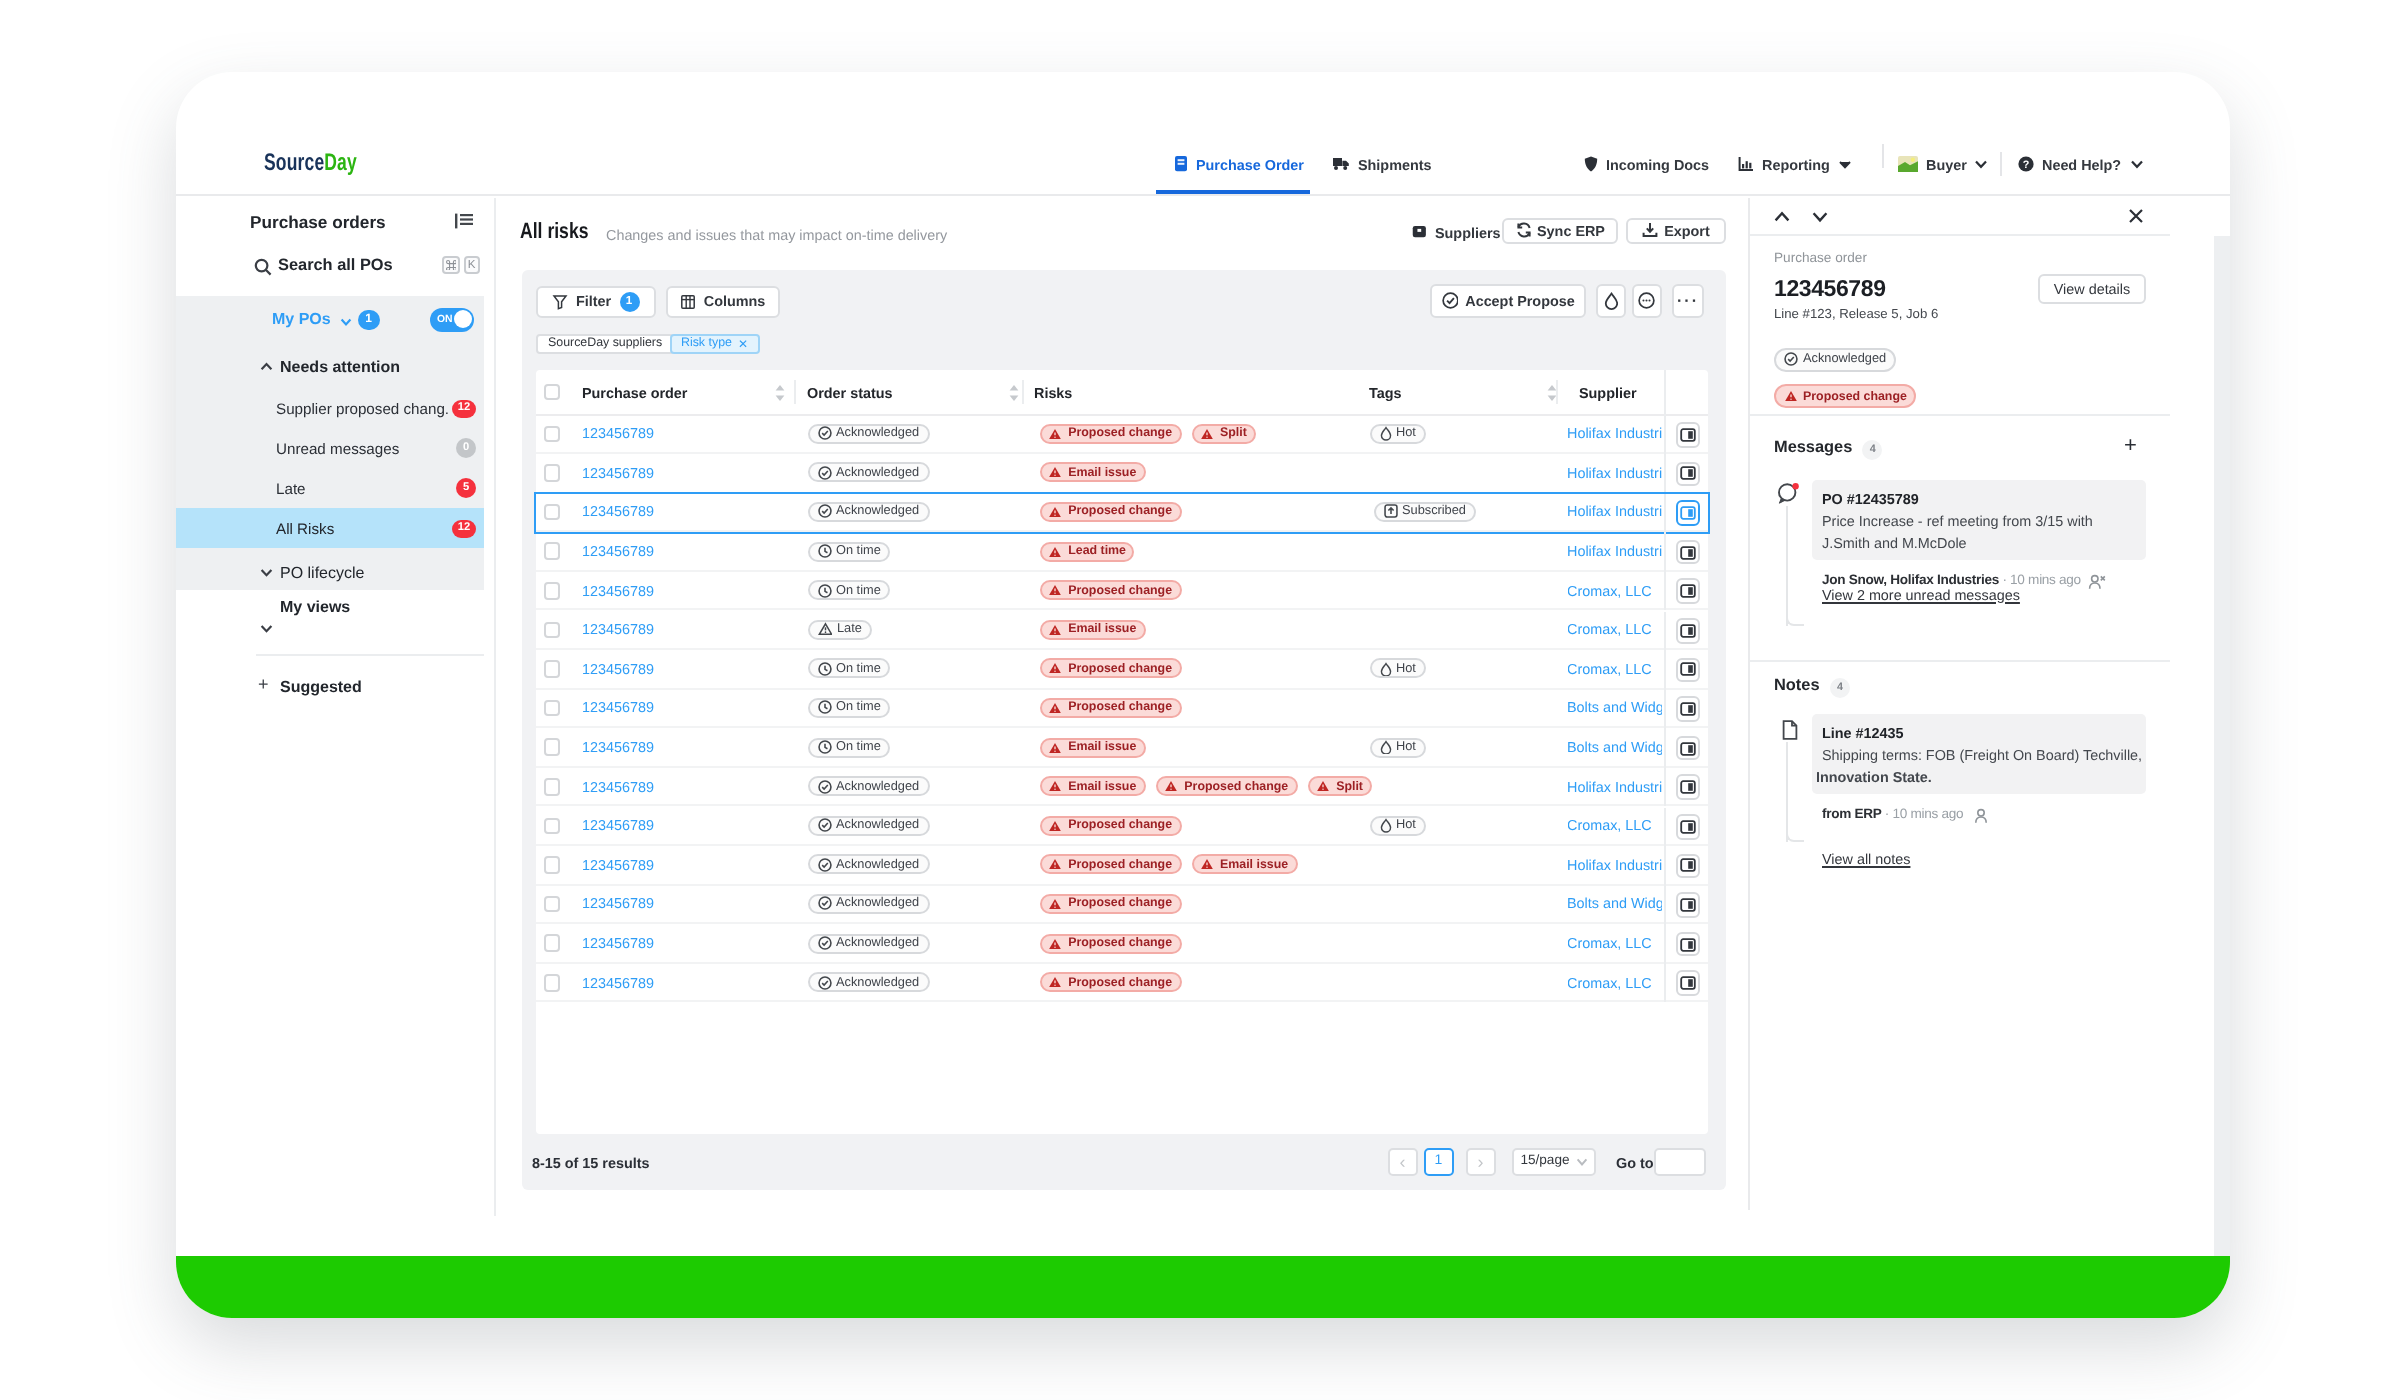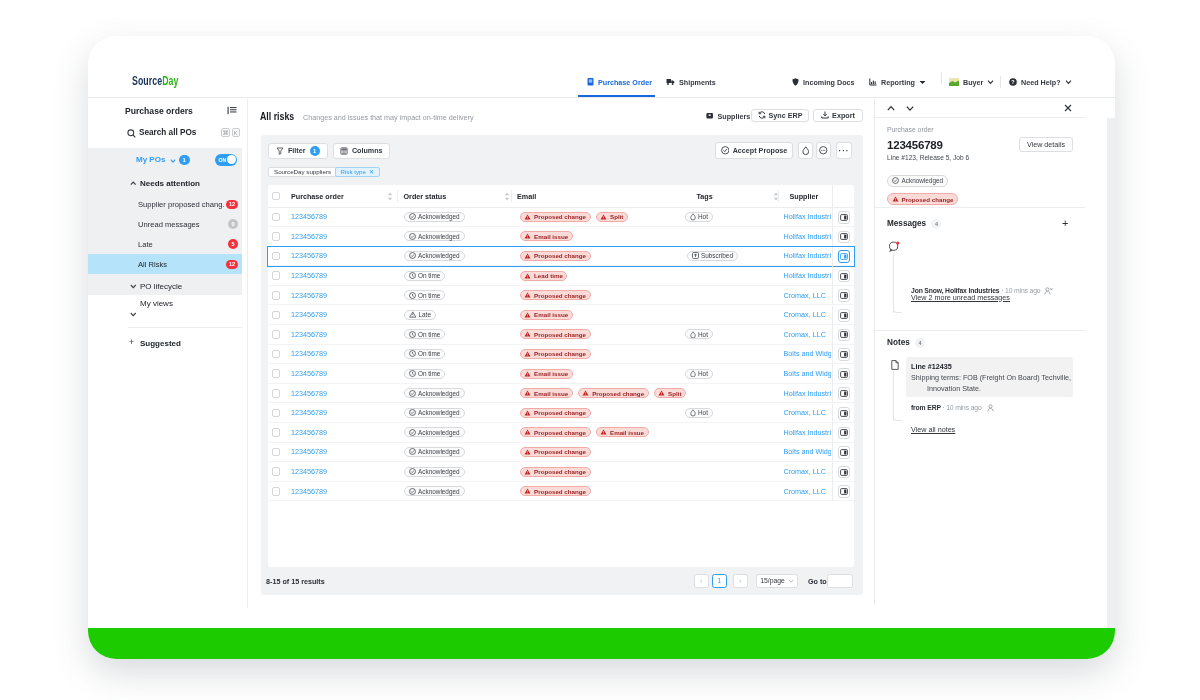--- a/index.html
+++ b/index.html
@@ -156,21 +156,21 @@
       <svg class="abs" style="left:42px; top:136px;" width="6.5" height="5" viewBox="0 0 6.5 5">
           <path d="M0.8 1 L3.25 3.6 L5.7 1" fill="none" stroke="#3a3e45" stroke-width="1.1"></path>
         </svg>
       <div class="abs" style="left:52px; top:133.5px; font-size:8px; font-weight:normal; color:#22262c;">PO lifecycle</div>
     </div>
     <div class="abs" style="left:42px; top:213px;">
       <svg width="6.5" height="5" viewBox="0 0 6.5 5">
           <path d="M0.8 1 L3.25 3.6 L5.7 1" fill="none" stroke="#3a3e45" stroke-width="1.1"></path>
         </svg>
     </div>
-    <div class="abs" style="left:52px; top:200px; font-size:8px; font-weight:normal; color:#22262c;text-align:center;">My views</div>
+    <div class="abs" style="left:52px; top:200px; font-size:8px; font-weight:bold; color:#22262c;text-align:center;">My views</div>
     <div class="abs" style="left:40px; top:228.5px; width:114px; height:1px; background:#ebedef;"></div>
     <div class="abs" style="left:41px; top:238.5px; font-size:9px; color:#3a3e45;">+</div>
     <div class="abs" style="left:52px; top:240px; font-size:8px; font-weight:bold; color:#22262c;">Suggested</div>
   </div>
   <div class="abs" style="left:172px; top:73.5px; font-size:11px; font-weight:bold; color:#17191d; transform:scaleX(0.8); transform-origin:left center;">All risks</div>
   <div class="abs" style="left:215px; top:76.5px; font-size:7.2px; color:#94989e;">Changes and issues that may impact on-time delivery</div>
   <div class="btn abs" style="left:663px; top:72.5px; width:58px; height:13.5px;">
     <svg width="8" height="8" viewBox="0 0 8 8" style="margin-right:3px;">
         <path d="M6.8 3 A3 3 0 0 0 1.2 2.5 M1.2 5 A3 3 0 0 0 6.8 5.5" fill="none" stroke="#33373d" stroke-width="1"></path>
         <path d="M1.2 0.8 V2.7 H3.1" fill="none" stroke="#33373d" stroke-width="1"></path>
@@ -231,22 +231,22 @@
         </span>
 <span class="hsep" style="left:128.5px;"></span>
 <span class="hcell" style="left:135.5px;">Order status</span>
 <span class="hcell" style="left:232px;">
           <svg class="sorticon" width="6" height="9" viewBox="0 0 6 9">
             <path d="M3 0.5 L5.2 3.2 H0.8 Z" fill="#c6c9cd"></path>
             <path d="M3 8.5 L0.8 5.8 H5.2 Z" fill="#c6c9cd"></path>
           </svg>
         </span>
 <span class="hsep" style="left:243px;"></span>
-<span class="hcell" style="left:249px;">Email</span>
-<span class="hcell" style="left:416.5px;margin-left:12px;">Tags</span>
+<span class="hcell" style="left:249px;">Risks</span>
+<span class="hcell" style="left:416.5px;">Tags</span>
 <span class="hcell" style="left:501px;">
           <svg class="sorticon" width="6" height="9" viewBox="0 0 6 9">
             <path d="M3 0.5 L5.2 3.2 H0.8 Z" fill="#c6c9cd"></path>
             <path d="M3 8.5 L0.8 5.8 H5.2 Z" fill="#c6c9cd"></path>
           </svg>
         </span>
 <span class="hsep" style="left:510px;"></span>
 <span class="hcell" style="left:521.5px;">Supplier</span>
 <span class="hsep" style="left:564px; top:0; height:23px;"></span>
 </div>
@@ -711,39 +711,44 @@
     <div class="abs sec-h" style="left:12px; top:120.5px;">Messages <span class="cntbadge" style="margin-left:3px;">4</span></div>
     <div class="abs" style="left:187px; top:118px; font-size:11px; color:#2b2f36; font-weight:normal;">+</div>
     <svg class="abs" style="left:13px; top:142px;" width="12" height="12" viewBox="0 0 12 12">
         <circle cx="5.6" cy="5.2" r="4.1" fill="none" stroke="#43474c" stroke-width="0.95"></circle>
         <path d="M2.6 8.3 L1.7 10.6 L4.2 9.3 Z" fill="#43474c" stroke="#43474c" stroke-width="0.5"></path>
         <circle cx="9.8" cy="2.1" r="1.6" fill="#f5313d"></circle>
       </svg>
     <path></path>
     <div class="abs" style="left:18px; top:154px; width:1px; height:60px; background:#e4e6e8;"></div>
     <div class="abs" style="left:18px; top:210px; width:9px; height:4px; border-left:1px solid #e4e6e8; border-bottom:1px solid #e4e6e8; border-bottom-left-radius:4px;"></div>
+    <div class="gcard abs" style="left:31px; top:141.5px; width:167px; height:40px;">
+      <div class="abs" style="left:5px; top:4.5px; font-weight:bold; color:#202328;">PO #12435789</div>
+      <div class="abs" style="left:5px; top:15.5px; color:#43474d;">Price Increase - ref meeting from 3/15 with</div>
+      <div class="abs" style="left:5px; top:26.5px; color:#43474d;">J.Smith and M.McDole</div>
+    </div>
     <div class="abs meta" style="left:36px; top:188.5px;">Jon Snow, Holifax Industries <span class="gray">· 10 mins ago</span></div>
     <svg class="abs" style="left:169px; top:188.5px;" width="9" height="8" viewBox="0 0 9 8">
         <circle cx="3.4" cy="2.4" r="1.6" fill="none" stroke="#8f9499" stroke-width="0.8"></circle>
         <path d="M0.8 7.4 C0.8 5.4 2 4.5 3.4 4.5 C4.8 4.5 6 5.4 6 7.4" fill="none" stroke="#8f9499" stroke-width="0.8"></path>
         <path d="M6.4 1.2 L8.4 3.2 M8.4 1.2 L6.4 3.2" stroke="#8f9499" stroke-width="0.8"></path>
       </svg>
     <div class="abs link-u" style="left:36px; top:194px;">View 2 more unread messages</div>
     <div class="abs" style="left:0; top:231.5px; width:210px; height:1px; background:#ebedef;"></div>
     <div class="abs sec-h" style="left:12px; top:239.5px;">Notes <span class="cntbadge" style="margin-left:3px;">4</span></div>
     <svg class="abs" style="left:16px; top:261px;" width="8" height="10" viewBox="0 0 8 10">
         <path d="M0.8 0.6 H5 L7.2 2.8 V9.4 H0.8 Z" fill="none" stroke="#43474c" stroke-width="0.9"></path>
         <path d="M5 0.6 V2.8 H7.2" fill="none" stroke="#43474c" stroke-width="0.9"></path>
       </svg>
     <div class="abs" style="left:18px; top:272px; width:1px; height:50px; background:#e4e6e8;"></div>
     <div class="abs" style="left:18px; top:318px; width:9px; height:4px; border-left:1px solid #e4e6e8; border-bottom:1px solid #e4e6e8; border-bottom-left-radius:4px;"></div>
     <div class="gcard abs" style="left:31px; top:258.5px; width:167px; height:40px;">
       <div class="abs" style="left:5px; top:4.5px; font-weight:bold; color:#202328;">Line #12435</div>
       <div class="abs" style="left:5px; top:15.5px; color:#43474d;">Shipping terms: FOB (Freight On Board) Techville,</div>
-      <div class="abs" style="left:21px; top:26.5px; color:#43474d;">Innovation State.</div>
+      <div class="abs" style="left:2px; top:26.5px; color:#43474d;font-weight:bold;">Innovation State.</div>
     </div>
     <div class="abs meta" style="left:36px; top:305.5px;">from ERP <span class="gray">· 10 mins ago</span></div>
     <svg class="abs" style="left:112px; top:305.5px;" width="7" height="8" viewBox="0 0 7 8">
         <circle cx="3.5" cy="2.4" r="1.6" fill="none" stroke="#8f9499" stroke-width="0.8"></circle>
         <path d="M0.9 7.4 C0.9 5.4 2.1 4.5 3.5 4.5 C4.9 4.5 6.1 5.4 6.1 7.4" fill="none" stroke="#8f9499" stroke-width="0.8"></path>
       </svg>
     <div class="abs link-u" style="left:36px; top:326.5px;">View all notes</div>
   </div>
   <div class="abs" style="left:1019px; top:82px; width:8px; height:510px; background:#edeff1;"></div>
   <div class="greenbar"></div>

